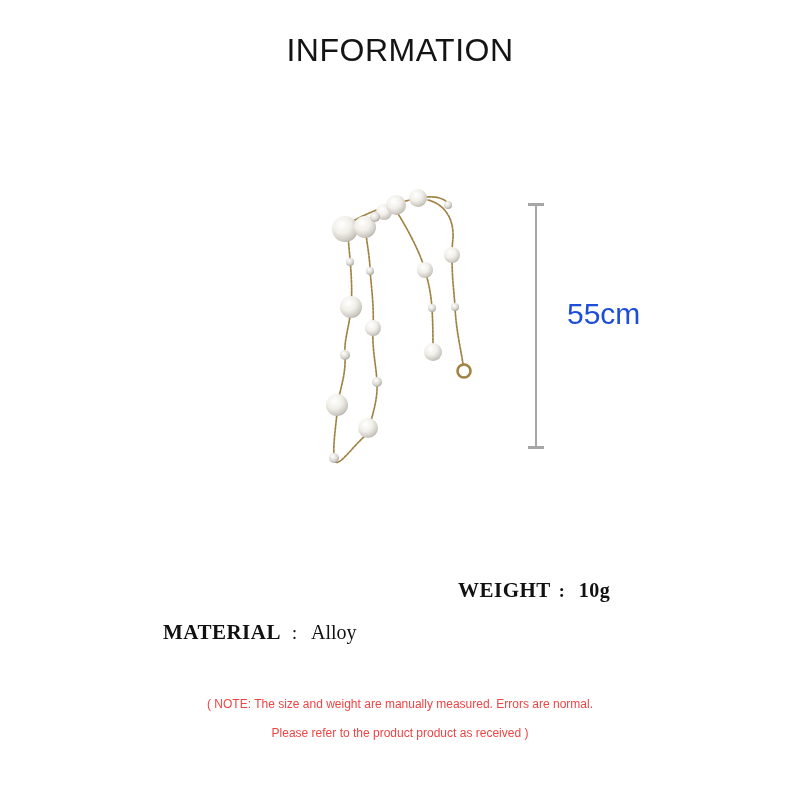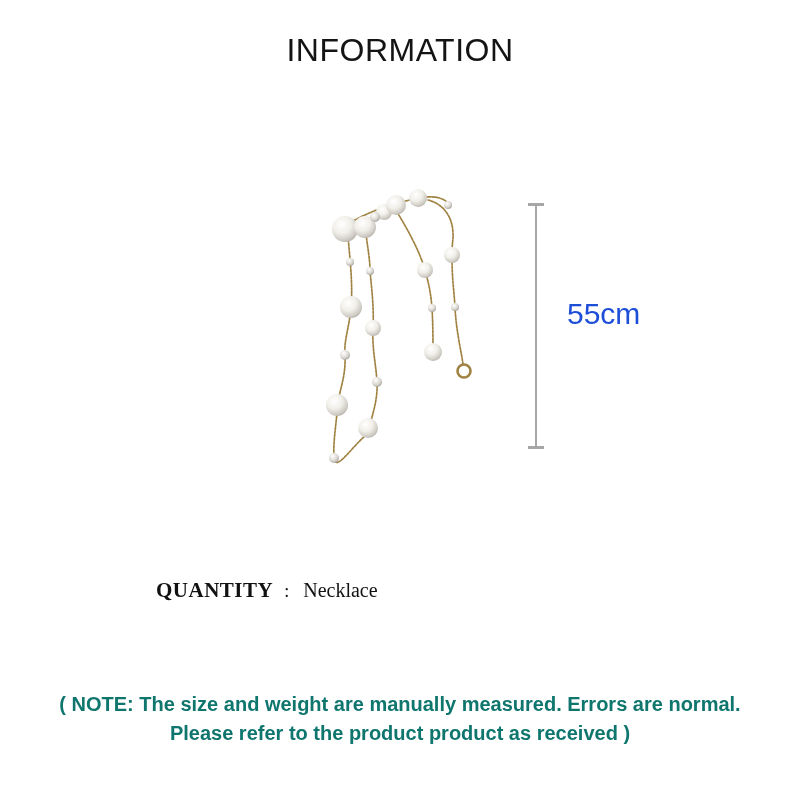--- a/index.html
+++ b/index.html
@@ -102,24 +102,23 @@
   .detail-item.weight .detail-value { font-weight: 700; letter-spacing: 0.5px; }
 
   
   .note {
     position: absolute;
     left: 0;
     top: 690px;
     width: 100%;
     text-align: center;
     font-family: "Liberation Sans", sans-serif;
-    font-size: 20px;
+    font-size: 12px;
     line-height: 29px;
-    color: #0f766e;
-    font-weight: bold;
+    color: #ef4444;
   }
 </style>
 </head>
 <body>
 
 <div class="page">
 
   <h1 class="page-title">INFORMATION</h1>
 
   <svg class="product-image" viewBox="0 0 185 294" role="img" aria-label="Gold bead-chain necklace strung with white pearls of assorted sizes, draped in hanging strands, with a gold spring-ring clasp">
@@ -173,24 +172,27 @@
     </g>
   </svg>
 
   <div class="measure">
     <div class="measure-cap top"></div>
     <div class="measure-line"></div>
     <div class="measure-cap bottom"></div>
   </div>
   <div class="measure-label">55cm</div>
 
-  <div class="detail-item quantity">
-    <span class="detail-label">QUANTITY</span><span class="detail-colon">:</span><span class="detail-value">Necklace</span>
+
+  <div class="detail-item weight">
+    <span class="detail-label">WEIGHT</span><span class="detail-colon">:</span><span class="detail-value">10g</span>
   </div>
 
-
+  <div class="detail-item material">
+    <span class="detail-label">MATERIAL</span><span class="detail-colon">:</span><span class="detail-value">Alloy</span>
+  </div>
 
   <div class="note">
     <div>( NOTE: The size and weight are manually measured. Errors are normal.</div>
     <div>Please refer to the product product as received )</div>
   </div>
 
 </div>
 
 </body></html>

